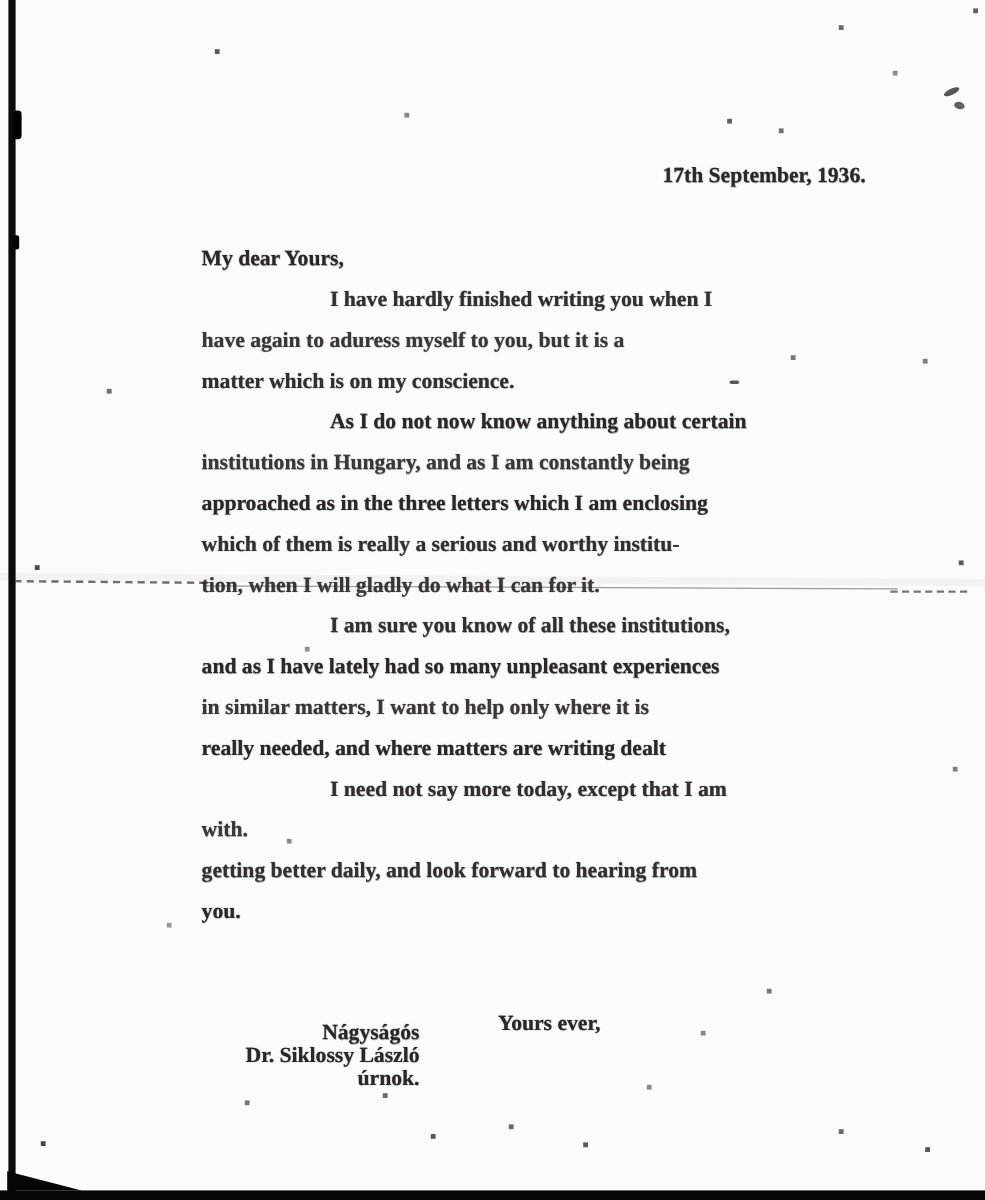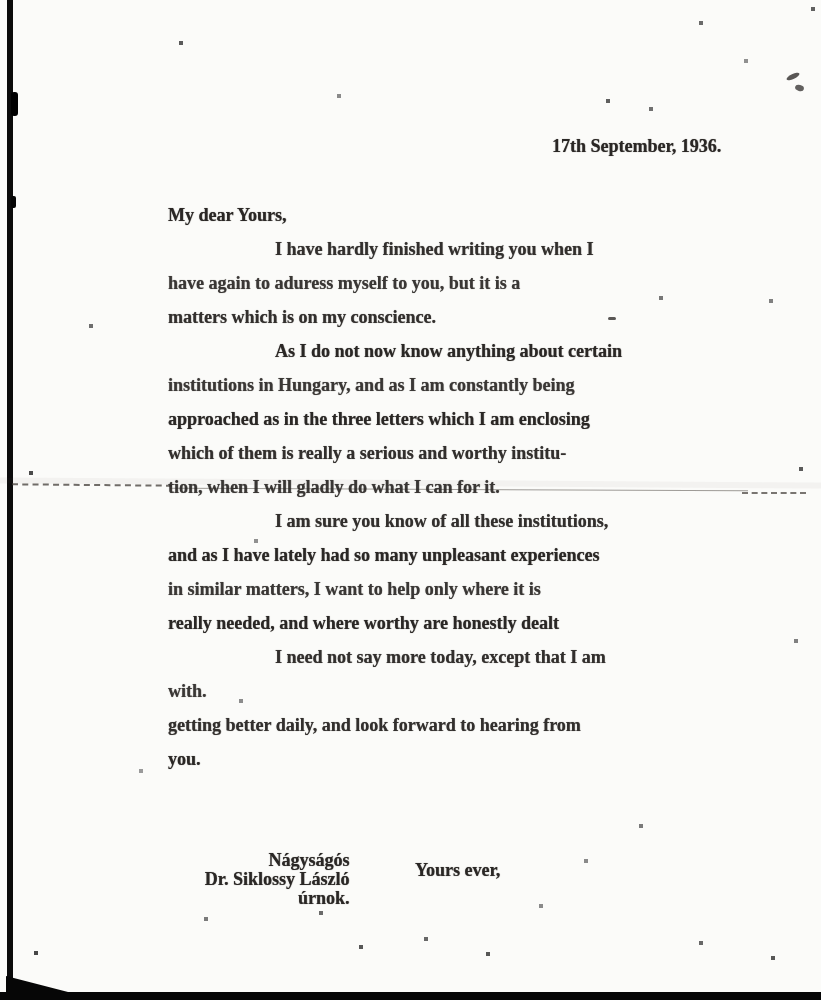--- a/index.html
+++ b/index.html
@@ -23,21 +23,21 @@
     color:var(--ink);
     text-shadow:0 0 1px rgba(44,40,36,.55), 0.4px 0.4px 0.5px rgba(44,40,36,.35);
     white-space:pre;
   }
   .date{position:absolute;left:552px;top:136px;}
   .letter-body{position:absolute;left:168px;top:198px;width:620px;}
   .bline{line-height:34px;height:34px;}
   .bline.indent{padding-left:107px;}
   .bline:nth-child(2n){opacity:.96;}
   .bline:nth-child(3n){opacity:.92;}
-  .closing{position:absolute;left:415px;top:853px;line-height:34px;text-align:right;}
+  .closing{position:absolute;left:415px;top:835px;line-height:34px;text-align:right;}
   .signature{position:absolute;left:164px;top:851px;}
   .sig-line{line-height:19px;height:19px;text-align:right;}
   .sig-line.sig-indent{padding-left:134px;}
   
   .edge-left{position:absolute;left:7px;top:0;bottom:0;width:6px;background:#0b0b0b;}
   .edge-left-blob1{position:absolute;left:11px;top:92px;width:7px;height:24px;background:#000;border-radius:3px;}
   .edge-left-blob2{position:absolute;left:11px;top:196px;width:5px;height:12px;background:#050505;border-radius:2px;}
   .edge-bottom{position:absolute;left:0;right:0;bottom:0;height:8px;background:#060606;}
   .corner-wedge{
     position:absolute;left:6px;bottom:8px;width:0;height:0;
@@ -91,30 +91,30 @@
   <div class="smudge s2"></div>
   <div class="smudge s3"></div>
   <div class="speckles"></div>
 
   <div class="tw date">17th September, 1936.</div>
 
   <div class="letter-body">
     <div class="tw bline">My dear Yours,</div>
     <div class="tw bline indent">I have hardly finished writing you when I</div>
     <div class="tw bline">have again to aduress myself to you, but it is a</div>
-    <div class="tw bline">matters which is on my conscience.</div>
+    <div class="tw bline">matter which is on my conscience.</div>
     <div class="tw bline indent">As I do not now know anything about certain</div>
     <div class="tw bline">institutions in Hungary, and as I am constantly being</div>
     <div class="tw bline">approached as in the three letters which I am enclosing</div>
     <div class="tw bline">which of them is really a serious and worthy institu-</div>
     <div class="tw bline">tion, when I will gladly do what I can for it.</div>
     <div class="tw bline indent">I am sure you know of all these institutions,</div>
     <div class="tw bline">and as I have lately had so many unpleasant experiences</div>
     <div class="tw bline">in similar matters, I want to help only where it is</div>
-    <div class="tw bline">really needed, and where worthy are honestly dealt</div>
+    <div class="tw bline">really needed, and where matters are writing dealt</div>
     <div class="tw bline indent">I need not say more today, except that I am</div>
     <div class="tw bline">with.</div>
     <div class="tw bline">getting better daily, and look forward to hearing from</div>
     <div class="tw bline">you.</div>
   </div>
 
   <div class="tw closing">Yours ever,</div>
 
   <div class="signature">
     <div class="tw sig-line">Nágyságós</div>

